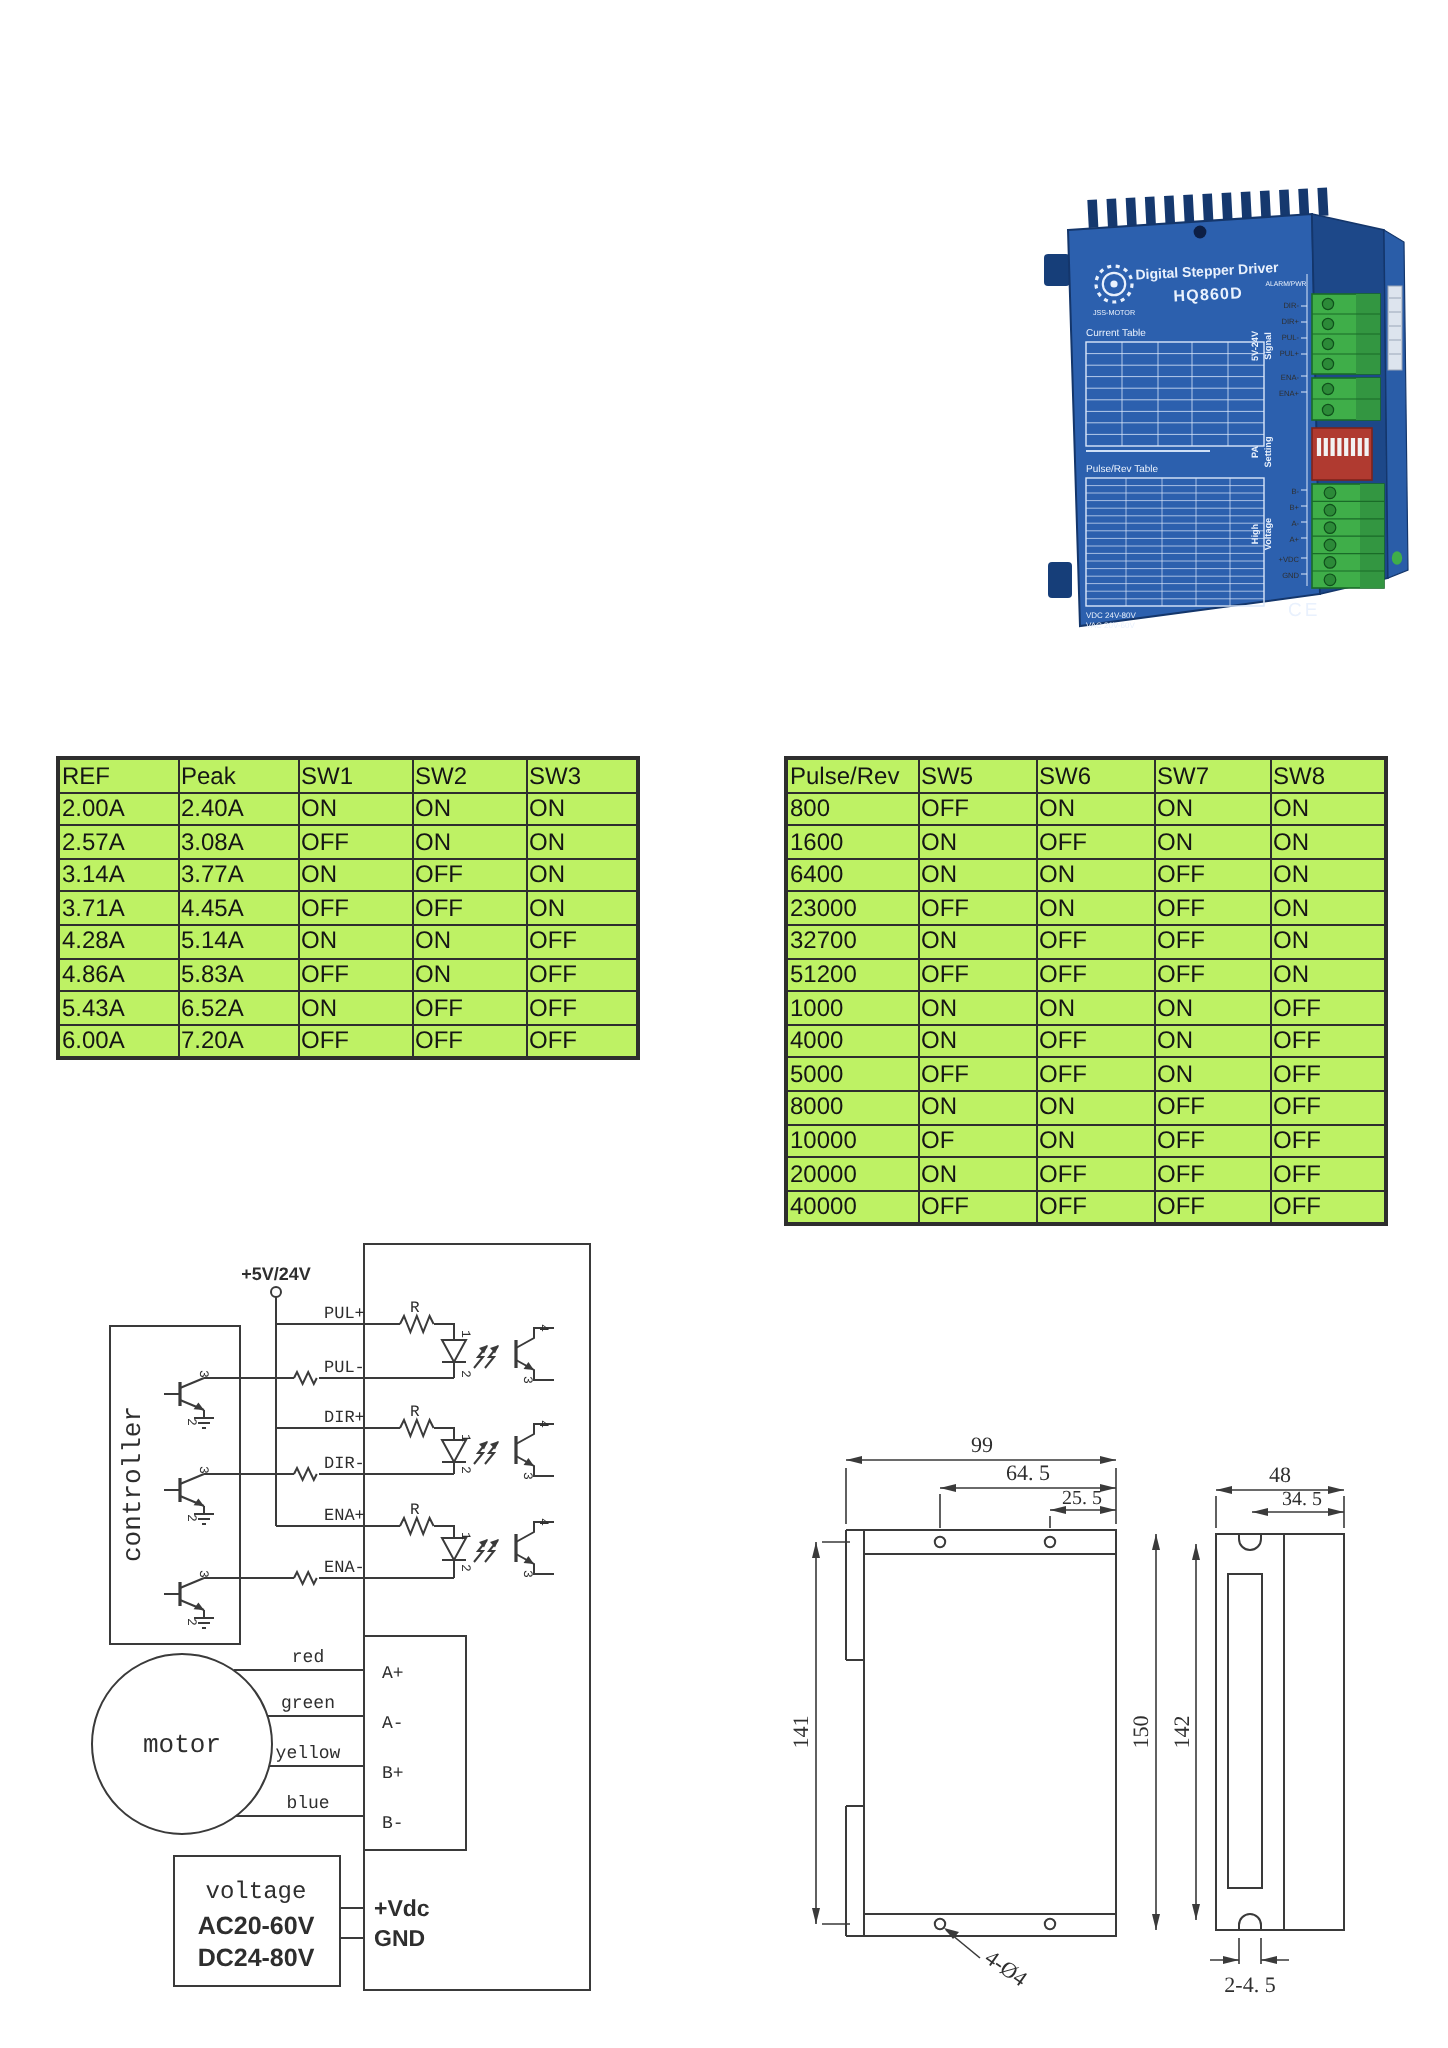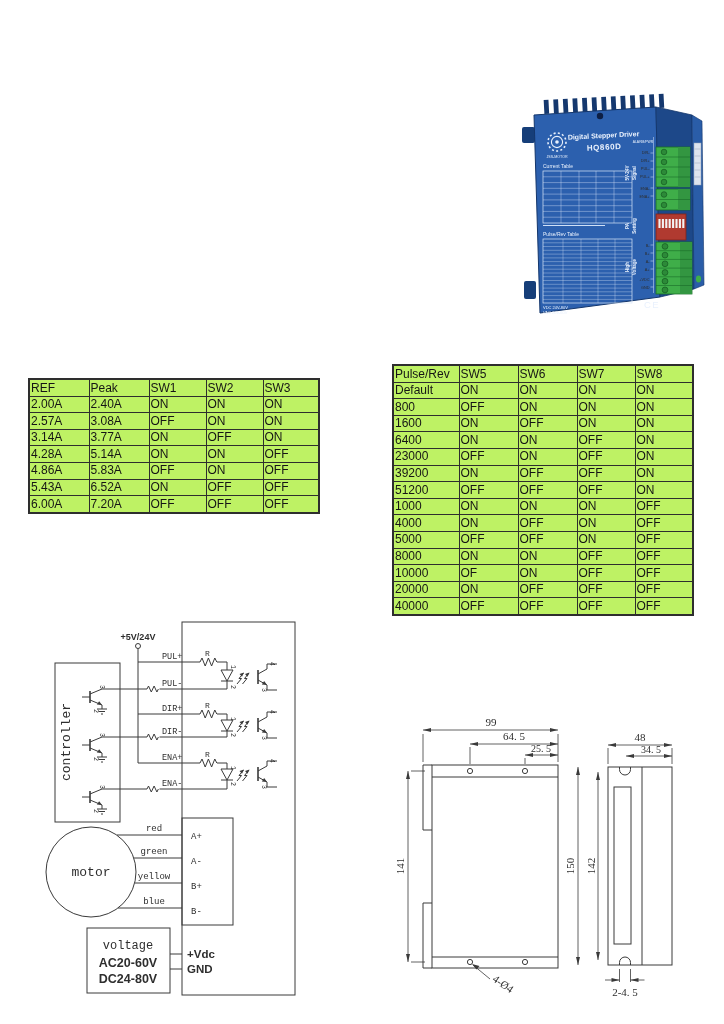--- a/index.html
+++ b/index.html
@@ -168,20 +168,27 @@
           <td>ON</td>
         </tr>
         <tr>
           <td>3.14A</td>
           <td>3.77A</td>
           <td>ON</td>
           <td>OFF</td>
           <td>ON</td>
         </tr>
         <tr>
+          <td>3.71A</td>
+          <td>4.45A</td>
+          <td>OFF</td>
+          <td>OFF</td>
+          <td>ON</td>
+        </tr>
+        <tr>
           <td>4.28A</td>
           <td>5.14A</td>
           <td>ON</td>
           <td>ON</td>
           <td>OFF</td>
         </tr>
         <tr>
           <td>4.86A</td>
           <td>5.83A</td>
           <td>OFF</td>
@@ -199,46 +206,39 @@
           <td>6.00A</td>
           <td>7.20A</td>
           <td>OFF</td>
           <td>OFF</td>
           <td>OFF</td>
         </tr>
       </tbody>
   </table>
 
 
-  <table class="tbl" style="left:392px;top:364px;width:300px">
+  <table class="tbl" style="left:392px;top:378px;width:300px">
     <colgroup>
         <col style="width:66px">
         <col style="width:59px">
         <col style="width:59px">
         <col style="width:58px">
         <col style="width:58px">
       </colgroup>
     <thead>
       <tr>
         <th>Pulse/Rev</th>
         <th>SW5</th>
         <th>SW6</th>
         <th>SW7</th>
         <th>SW8</th>
       </tr>
     </thead>
     <tbody>
         <tr>
-          <td>Default</td>
-          <td>ON</td>
-          <td>ON</td>
-          <td>ON</td>
-          <td>ON</td>
-        </tr>
-        <tr>
           <td>800</td>
           <td>OFF</td>
           <td>ON</td>
           <td>ON</td>
           <td>ON</td>
         </tr>
         <tr>
           <td>1600</td>
           <td>ON</td>
           <td>OFF</td>
@@ -253,21 +253,21 @@
           <td>ON</td>
         </tr>
         <tr>
           <td>23000</td>
           <td>OFF</td>
           <td>ON</td>
           <td>OFF</td>
           <td>ON</td>
         </tr>
         <tr>
-          <td>39200</td>
+          <td>32700</td>
           <td>ON</td>
           <td>OFF</td>
           <td>OFF</td>
           <td>ON</td>
         </tr>
         <tr>
           <td>51200</td>
           <td>OFF</td>
           <td>OFF</td>
           <td>OFF</td>

